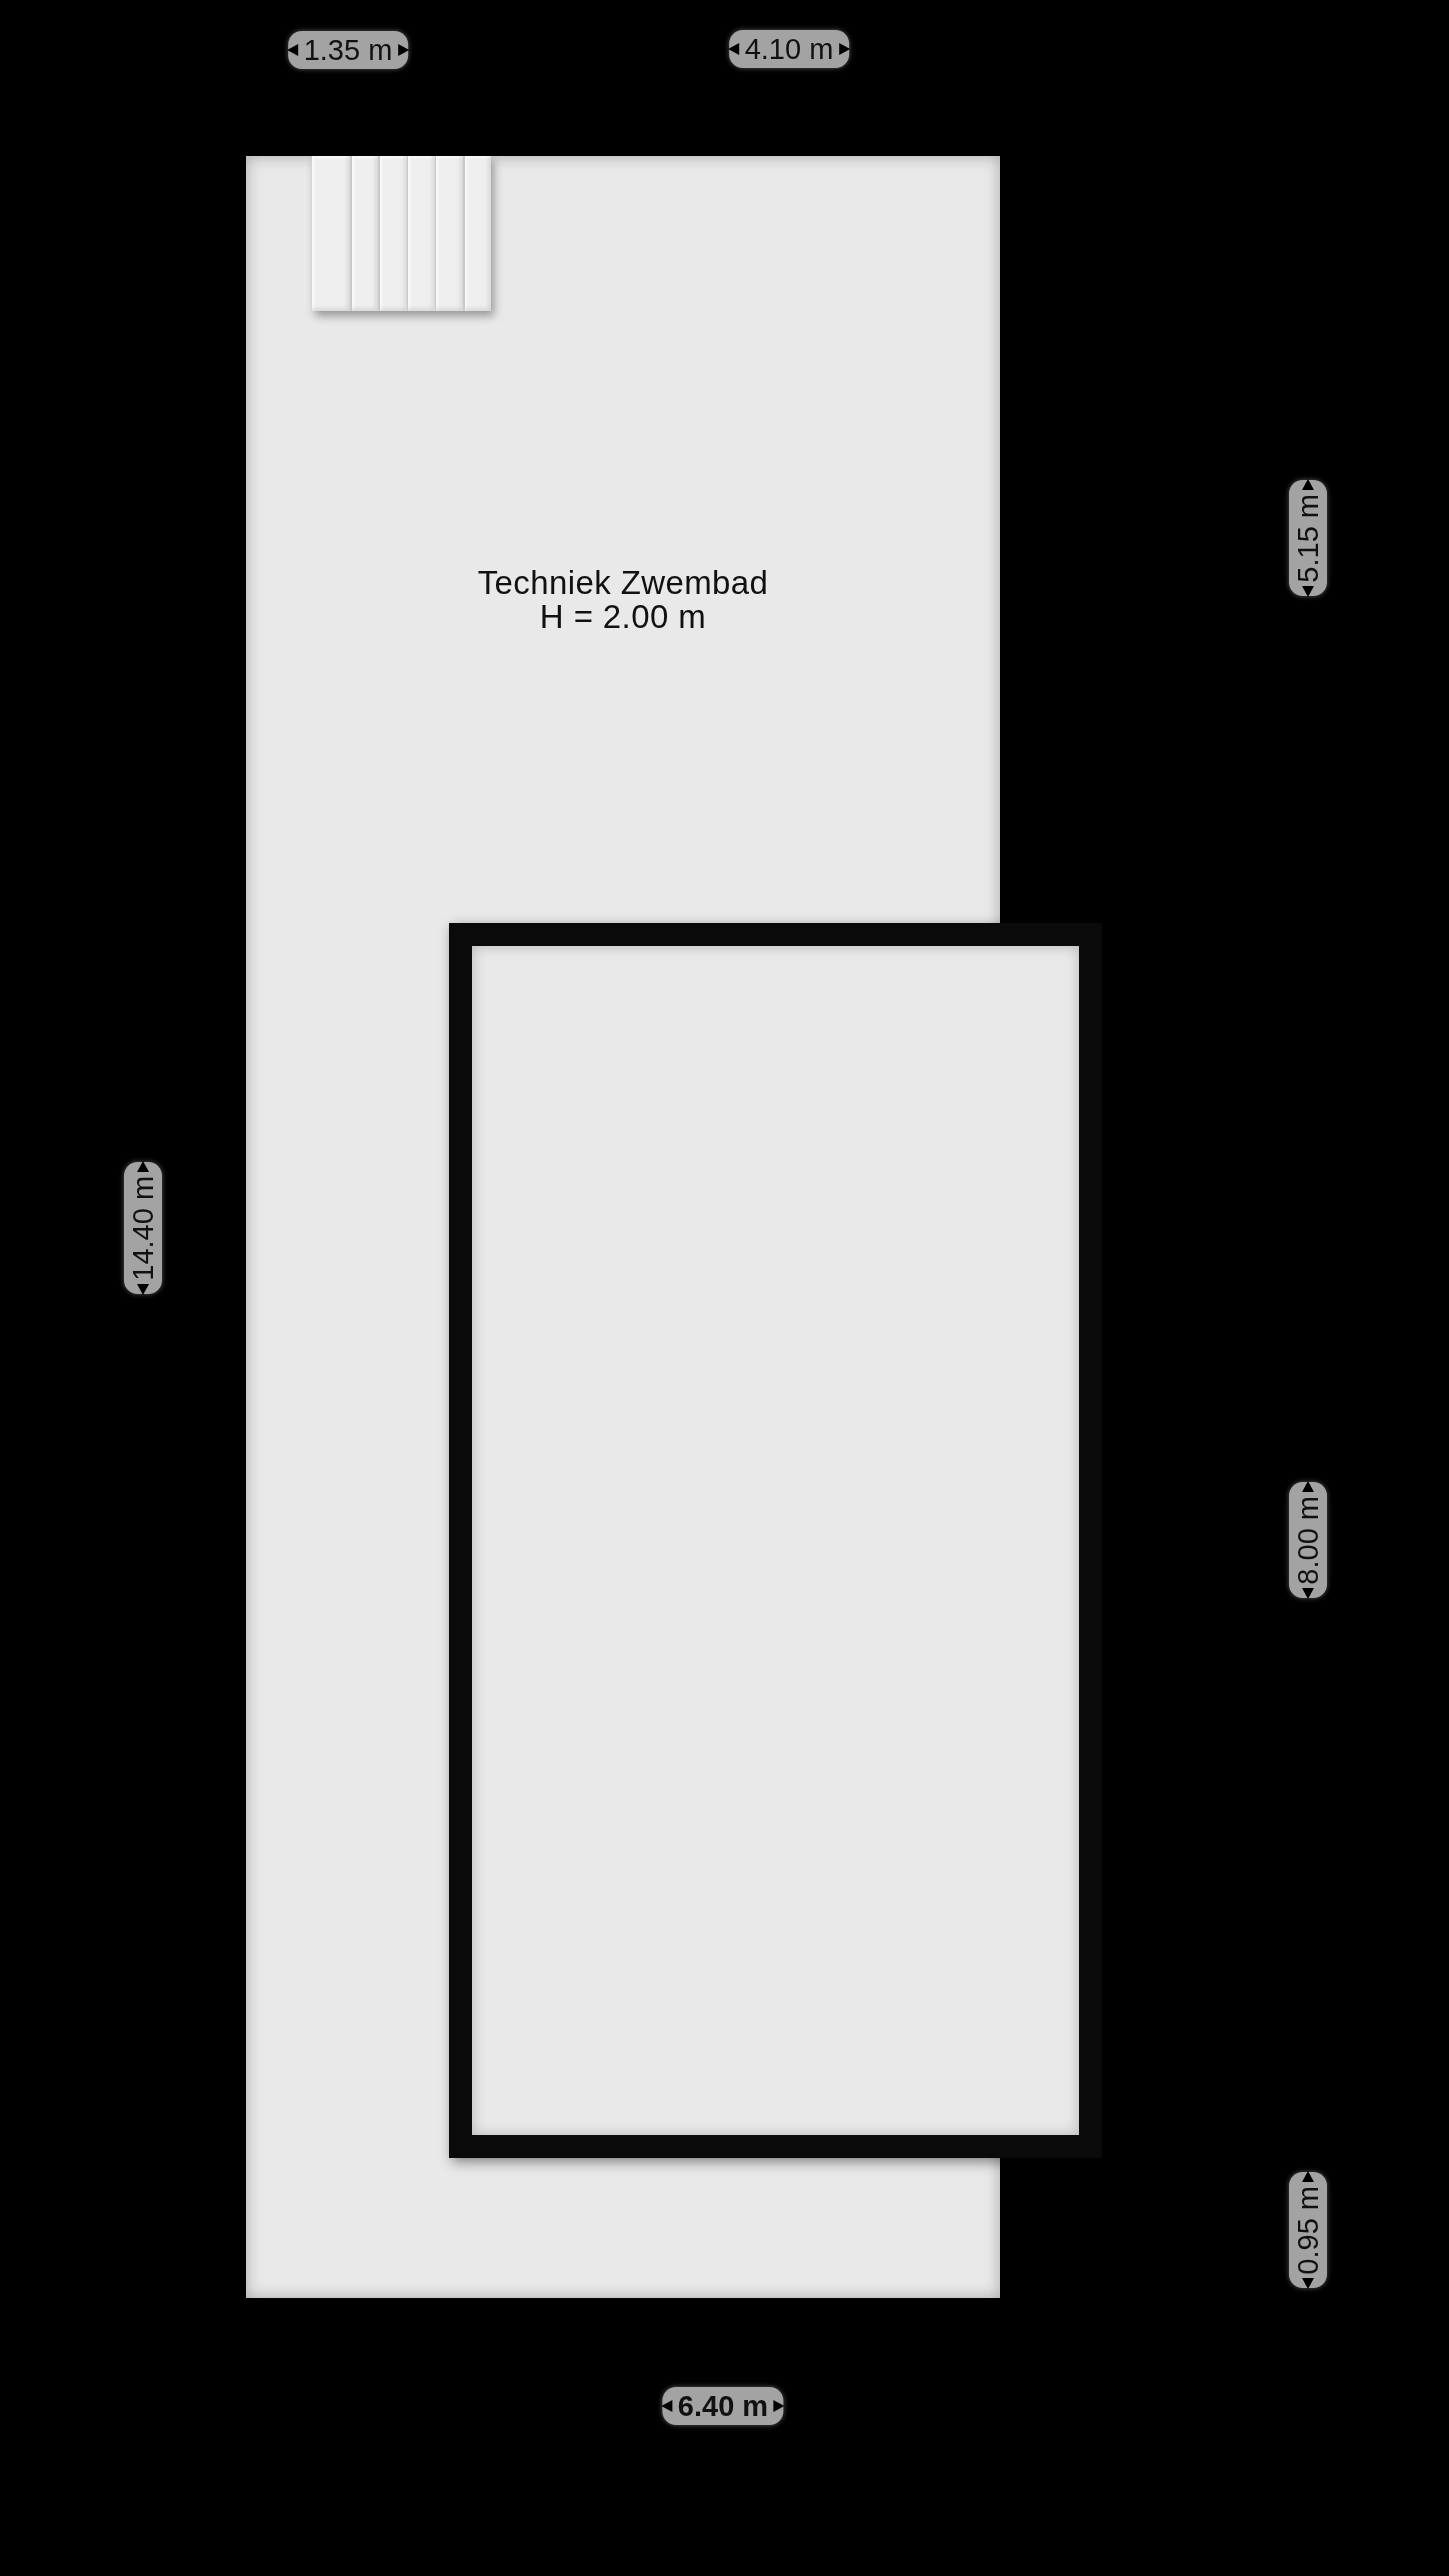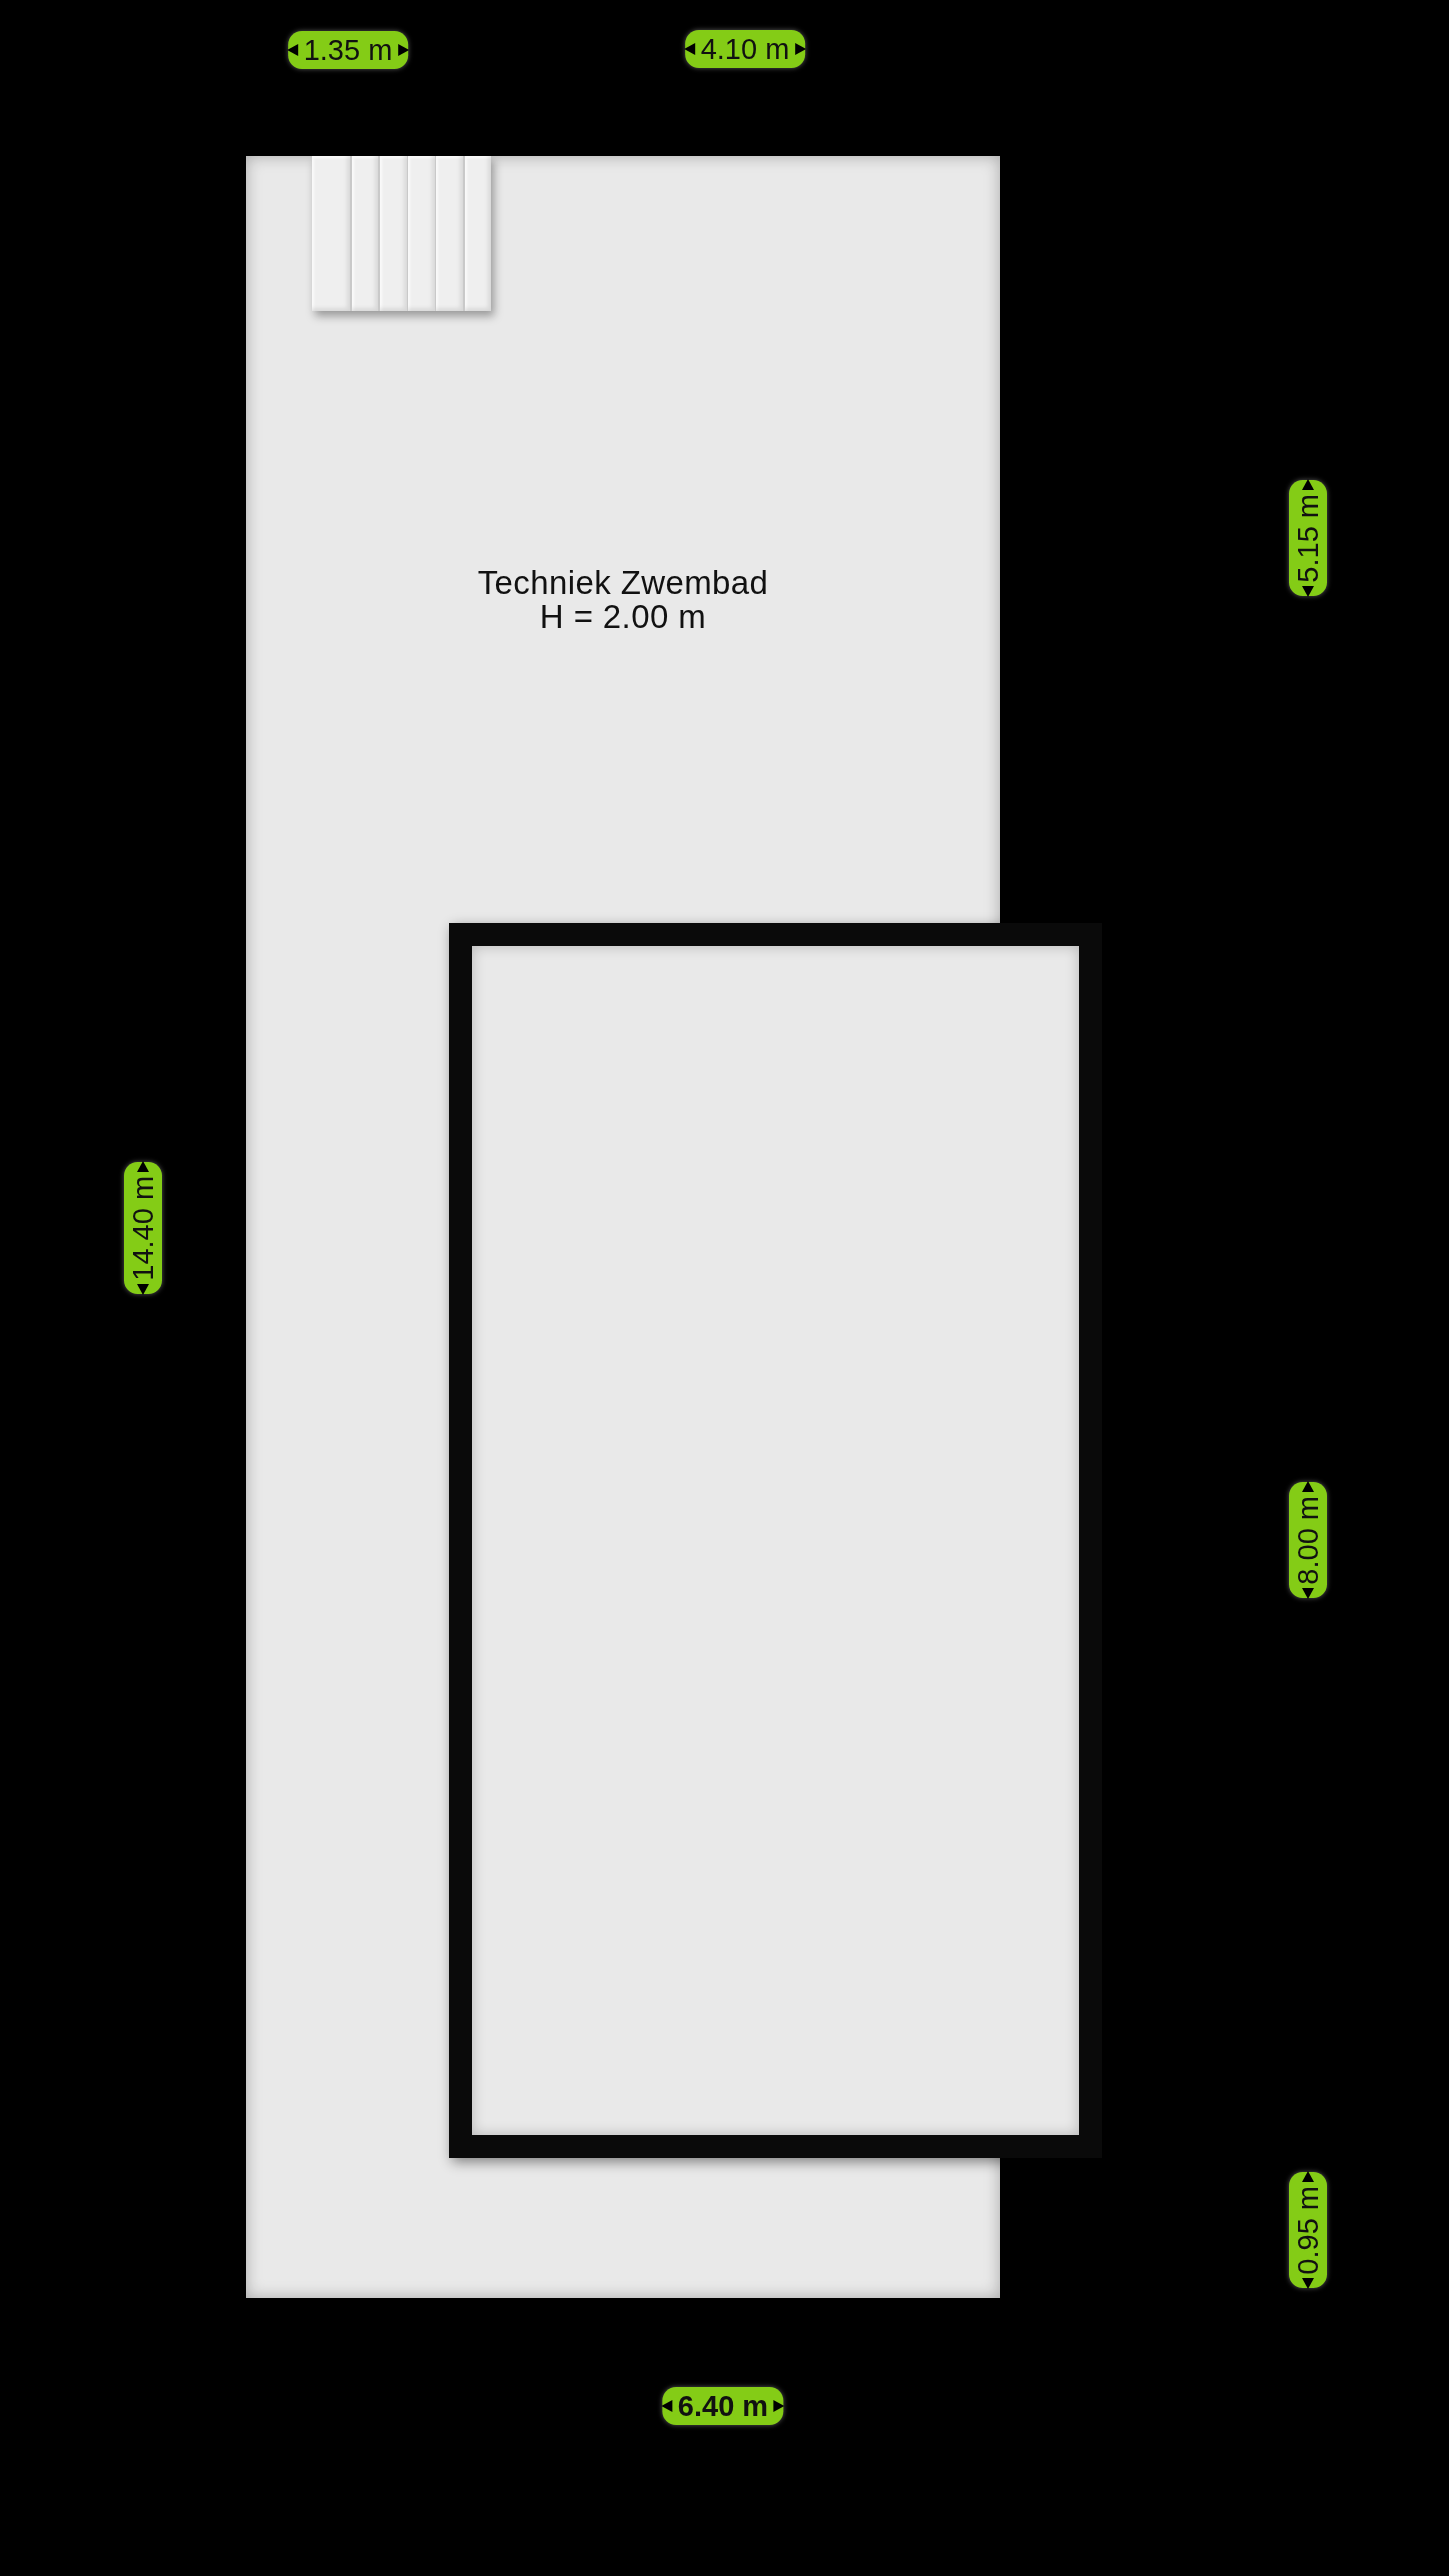--- a/index.html
+++ b/index.html
@@ -32,21 +32,21 @@
     box-sizing:border-box;border:23px solid #0a0a0a;background:#e9e9e9;
     box-shadow:3.4px 4.3px 12px rgba(0,0,0,0.45), inset 0 0 13.7px rgba(0,0,0,0.22);
   }
   
   .room-label{
     position:absolute;left:0;right:0;top:410px;text-align:center;
     color:#111;font-size:33px;line-height:34px;letter-spacing:0.4px;
   }
   
   .dim{
-    position:absolute;background:#84cc16;border-radius:13.7px;color:#111;
+    position:absolute;background:#a3a3a3;border-radius:13.7px;color:#111;
     font-size:29px;display:flex;align-items:center;justify-content:center;
     transform:translate(-50%,-50%);white-space:nowrap;
     box-shadow:0 0 5.2px rgba(255,255,255,0.35);
   }
   .dim.h{height:38px;padding:0 15.5px;}
   .dim.v{width:38px;padding:13.7px 0;flex-direction:column;}
   .dim.v .dim-text{writing-mode:vertical-rl;transform:rotate(180deg);}
   .arr{position:absolute;width:0;height:0;}
   .dim.h .arr.a1{left:-0.9px;top:50%;transform:translateY(-50%);
     border-top:6.9px solid transparent;border-bottom:6.9px solid transparent;border-right:11px solid #000;}
@@ -80,21 +80,21 @@
 
     <div class="pool"></div>
   </div>
 
   <div class="dim h" style="left:348px;top:50px;">
     <span class="arr a1"></span>
     <span class="dim-text">1.35 m</span>
     <span class="arr a2"></span>
   </div>
 
-  <div class="dim h" style="left:745px;top:49px;text-align:center;">
+  <div class="dim h" style="left:789px;top:49px;text-align:center;">
     <span class="arr a1"></span>
     <span class="dim-text">4.10 m</span>
     <span class="arr a2"></span>
   </div>
 
   <div class="dim v" style="left:1308px;top:538px;">
     <span class="arr a1"></span>
     <span class="dim-text">5.15 m</span>
     <span class="arr a2"></span>
   </div>

